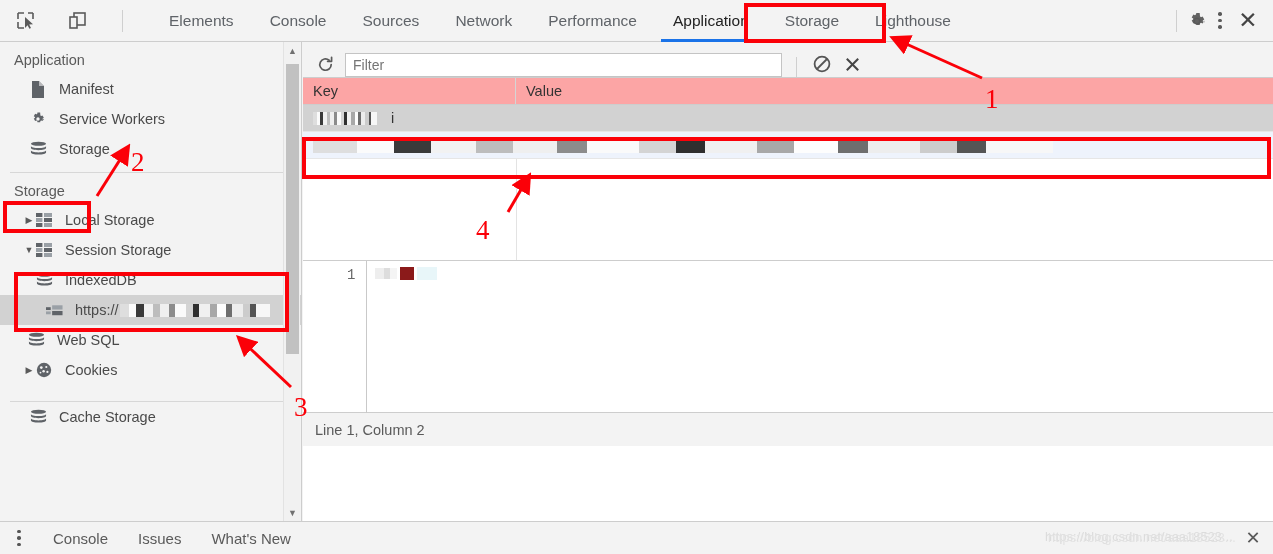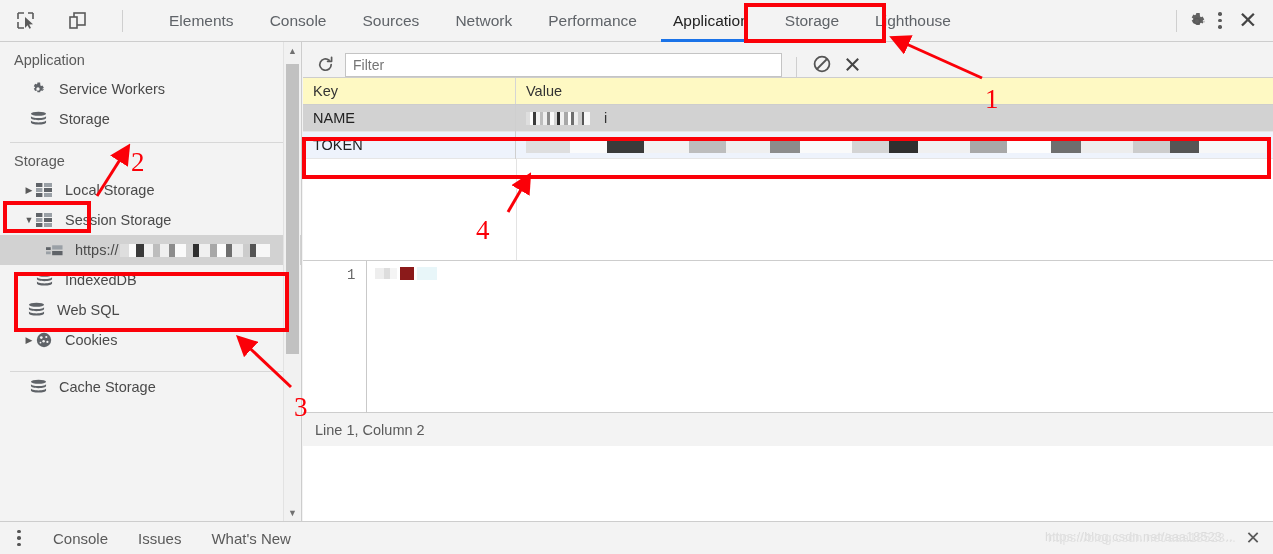--- a/index.html
+++ b/index.html
@@ -174,21 +174,21 @@
   .fb-ico {
     width: 30px; height: 26px;
     display: flex; align-items: center; justify-content: center;
     color: #555;
   }
 
   
   .thead {
     display: flex;
     height: 27px;
-    background: #fef9c3;
+    background: #fca5a5;
     border-bottom: 1px solid #cdcdcd;
     font-size: 14.5px; color: #333;
   }
   .th {
     display: flex; align-items: center;
     padding-left: 10px;
   }
   .th.key { width: 213px; border-right: 1px solid #d5d5d5; }
   .th.value { flex: 1; }
 
@@ -371,20 +371,29 @@
           <i></i>
         </div>
       <div class="closeX">✕</div>
     </div>
   </div>
 
   <div class="sidebar">
 
     <div class="side-section-title">Application</div>
 
+    <div class="side-item">
+      <span class="side-ico">
+        <svg width="15" height="17" viewBox="0 0 15 17">
+            <path fill="#5f6368" d="M2 0h7l5 5v12H2z"></path>
+            <path fill="#fff" d="M9 0l5 5H9z" opacity="0.55"></path>
+          </svg>
+      </span>
+      <span class="side-label">Manifest</span>
+    </div>
 
     <div class="side-item">
       <span class="side-ico">
         <svg width="16" height="16" viewBox="0 0 20 20">
           <path fill="#5f6368" d="M17.3 11.5l-1.5-.9a6 6 0 000-1.2l1.5-.9-1.7-3-1.6.7a6 6 0 00-1-.6L12.7 2H9.3l-.3 1.6a6 6 0 00-1 .6l-1.6-.7-1.7 3 1.5.9a6 6 0 000 1.2l-1.5.9 1.7 3 1.6-.7a6 6 0 001 .6l.3 1.6h3.4l.3-1.6a6 6 0 001-.6l1.6.7 1.7-3z"></path>
           <circle cx="10" cy="10" r="2.1" fill="#f3f3f3"></circle>
         </svg>
       </span>
       <span class="side-label">Service Workers</span>
     </div>
@@ -427,42 +436,42 @@
             <rect x="8" y="0" width="8" height="4" fill="#9aa0a6"></rect>
           <rect x="0" y="5" width="6.4" height="4" fill="#9aa0a6"></rect>
             <rect x="8" y="5" width="8" height="4" fill="#5f6368"></rect>
           <rect x="0" y="10" width="6.4" height="4" fill="#5f6368"></rect>
             <rect x="8" y="10" width="8" height="4" fill="#9aa0a6"></rect>
         </svg>
       </span>
       <span class="side-label">Session Storage</span>
     </div>
 
+    <div class="side-item lvl2" style="padding-left:36px;">
+      <span class="side-ico">
+        <svg width="17" height="16" viewBox="0 0 18 16">
+          <ellipse cx="9" cy="2.4" rx="8" ry="2.2" fill="#5f6368"></ellipse>
+          <path fill="#5f6368" d="M1 4.8c0 1.2 3.6 2.2 8 2.2s8-1 8-2.2V7c0 1.2-3.6 2.2-8 2.2S1 8.2 1 7z"></path>
+          <path fill="#5f6368" d="M1 9.4c0 1.2 3.6 2.2 8 2.2s8-1 8-2.2v2.2c0 1.2-3.6 2.2-8 2.2s-8-1-8-2.2z"></path>
+        </svg>
+      </span>
+      <span class="side-label">IndexedDB</span>
+    </div>
+
     <div class="side-item selected" style="padding-left:46px;">
       <span class="side-ico">
         <svg width="17" height="13" viewBox="0 0 18 13">
           <rect x="0" y="3" width="5" height="3" fill="#5f6368"></rect>
           <rect x="0" y="7.5" width="5" height="3" fill="#9aa0a6"></rect>
           <rect x="6.5" y="1" width="11" height="4.5" fill="#9aa0a6"></rect>
           <rect x="6.5" y="7" width="11" height="4.5" fill="#5f6368"></rect>
         </svg>
       </span>
       <span class="side-label" style="color:#4a4a4a;">https://</span>
       <span class="redact" style="width:150px; margin-left:1px;"></span>
-    </div>
-
-    <div class="side-item lvl2" style="padding-left:36px;">
-      <span class="side-ico">
-        <svg width="17" height="16" viewBox="0 0 18 16">
-          <ellipse cx="9" cy="2.4" rx="8" ry="2.2" fill="#5f6368"></ellipse>
-          <path fill="#5f6368" d="M1 4.8c0 1.2 3.6 2.2 8 2.2s8-1 8-2.2V7c0 1.2-3.6 2.2-8 2.2S1 8.2 1 7z"></path>
-          <path fill="#5f6368" d="M1 9.4c0 1.2 3.6 2.2 8 2.2s8-1 8-2.2v2.2c0 1.2-3.6 2.2-8 2.2s-8-1-8-2.2z"></path>
-        </svg>
-      </span>
-      <span class="side-label">IndexedDB</span>
     </div>
 
     <div class="side-item lvl2" style="padding-left:28px;">
       <span class="side-ico">
         <svg width="17" height="16" viewBox="0 0 18 16">
           <ellipse cx="9" cy="2.4" rx="8" ry="2.2" fill="#5f6368"></ellipse>
           <path fill="#5f6368" d="M1 4.8c0 1.2 3.6 2.2 8 2.2s8-1 8-2.2V7c0 1.2-3.6 2.2-8 2.2S1 8.2 1 7z"></path>
           <path fill="#5f6368" d="M1 9.4c0 1.2 3.6 2.2 8 2.2s8-1 8-2.2v2.2c0 1.2-3.6 2.2-8 2.2s-8-1-8-2.2z"></path>
         </svg>
       </span>
@@ -530,28 +539,26 @@
       </div>
     </div>
 
     <div class="thead">
       <div class="th key">Key</div>
       <div class="th value">Value</div>
     </div>
 
     <div class="table-body">
       <div class="trow row-name">
-        <div class="td-key">NAME</div>
         <div class="td-val">
           <span class="redact" style="width:64px;"></span>
           <span style="color:#333; margin-left:14px;">i</span>
         </div>
       </div>
       <div class="trow row-token">
-        <div class="td-key">TOKEN</div>
         <div class="td-val">
           <span class="redact tall" style="width:740px;"></span>
         </div>
       </div>
       <div class="col-guide"></div>
     </div>
 
     <div class="preview">
       <div class="gutter-line"></div>
       <div class="linenum">1</div>

